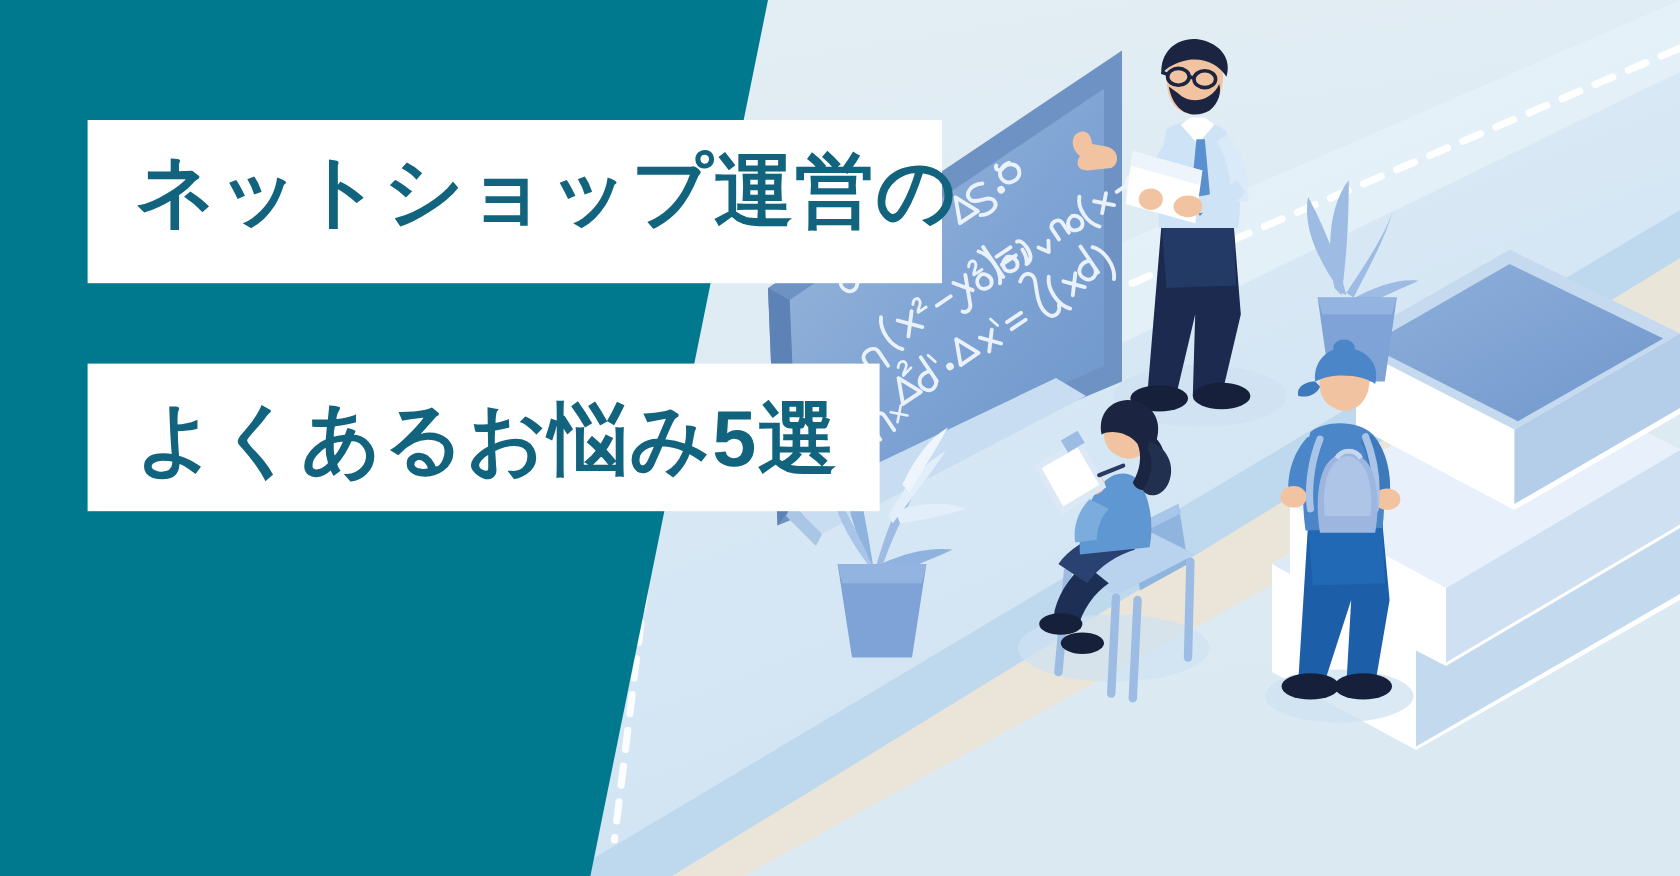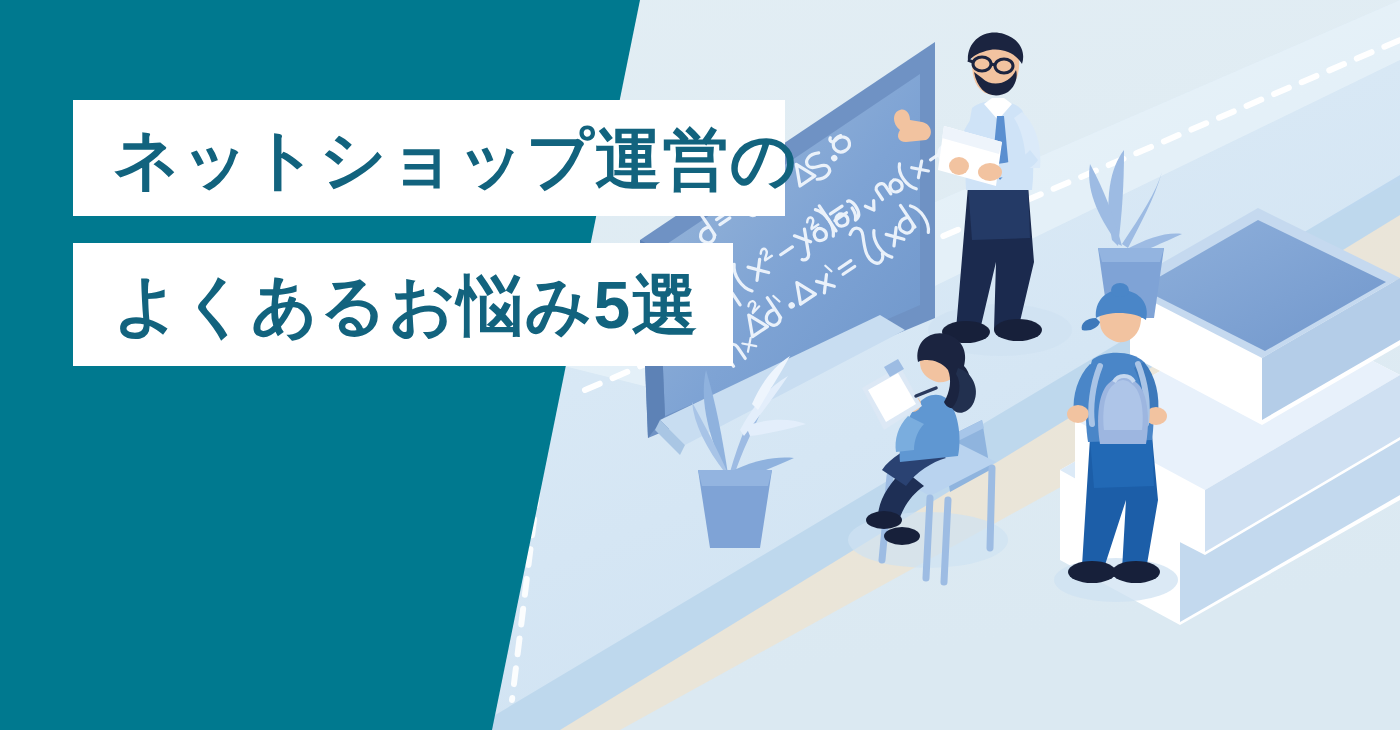--- a/index.html
+++ b/index.html
@@ -27,28 +27,29 @@
     background:#ffffff;
     color:#12637e;
     font-weight:700;
     letter-spacing:0.02em;
     white-space:nowrap;
     line-height:1;
     display:block;
   }
   #title-line-1 {
     font-size:66px;
-    padding:26px 24px 24px 40px;
+    padding:26px 24px 44px 40px;
     width:712px;
   }
   #title-gap { height:27px; }
   #title-line-2 {
     font-size:66px;
     padding:29px 24px 28px 40px;
     width:660px;
+    margin-top:40px;
   }
 </style>
 </head>
 <body>
 
 <div id="banner">
 
   <svg class="layer" viewBox="0 0 1400 730" width="1400" height="730">
     <defs>
       <linearGradient id="bgGrad" x1="0" y1="0" x2="0.3" y2="1">

